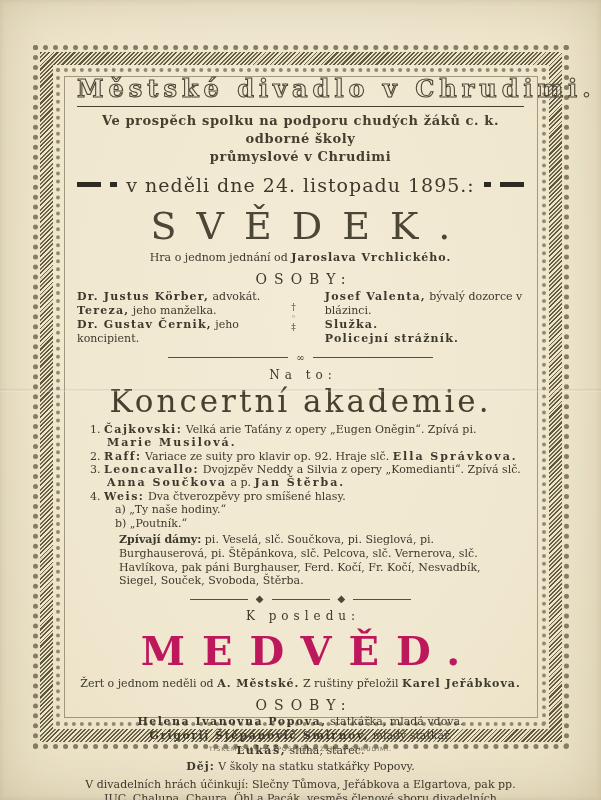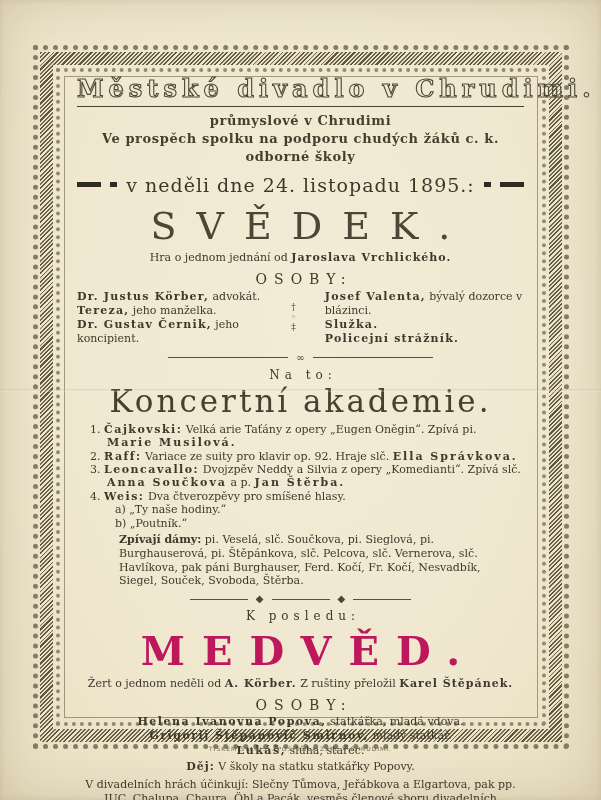--- a/index.html
+++ b/index.html
@@ -93,22 +93,22 @@
   <div class="band"></div>
   <div class="fringe-inner"></div>
   <div class="innerline"></div>
 </div>
 
 <div class="content">
 
   <div class="theater-title">Městské divadlo v Chrudimi.</div>
   <hr class="title-rule">
 
+  <div class="benefit">Ve prospěch spolku na podporu chudých žáků c. k. odborné školy</div>
   <div class="benefit">průmyslové v Chrudimi</div>
-  <div class="benefit">Ve prospěch spolku na podporu chudých žáků c. k. odborné školy</div>
 
   <div class="date-row">
     <span class="dash long"></span>
     <span class="dash short"></span>
     <span class="date-text">v neděli dne 24. listopadu 1895.:</span>
     <span class="dash short"></span>
     <span class="dash long"></span>
   </div>
 
   <div class="play-title-1">SVĚDEK.</div>
@@ -187,23 +187,23 @@
     <span class="ln s"></span>
     <span class="g">◆</span>
     <span class="ln s"></span>
   </div>
 
   <div class="kicker">K posledu:</div>
   <div class="play-title-2">MEDVĚD.</div>
 
   <div class="byline">
     <span>Žert o jednom neděli od</span>
-    <b>A. Körber.</b>
+    <b>A. Městské.</b>
     <span>Z ruštiny přeložil</span>
-    <b>Karel Štěpánek.</b>
+    <b>Karel Jeřábkova.</b>
   </div>
 
   <div class="osoby">OSOBY:</div>
 
   <div class="cast-center">
     <div><span class="cast-name">Helena Ivanovna Popova,</span> <span>statkářka, mladá vdova.</span></div>
     <div><span class="cast-name">Grigorij Štěpanovič Smirnov,</span> <span>mladý statkář.</span></div>
     <div><span class="cast-name">Lukáš,</span> <span>sluha, stařec.</span></div>
   </div>
 

